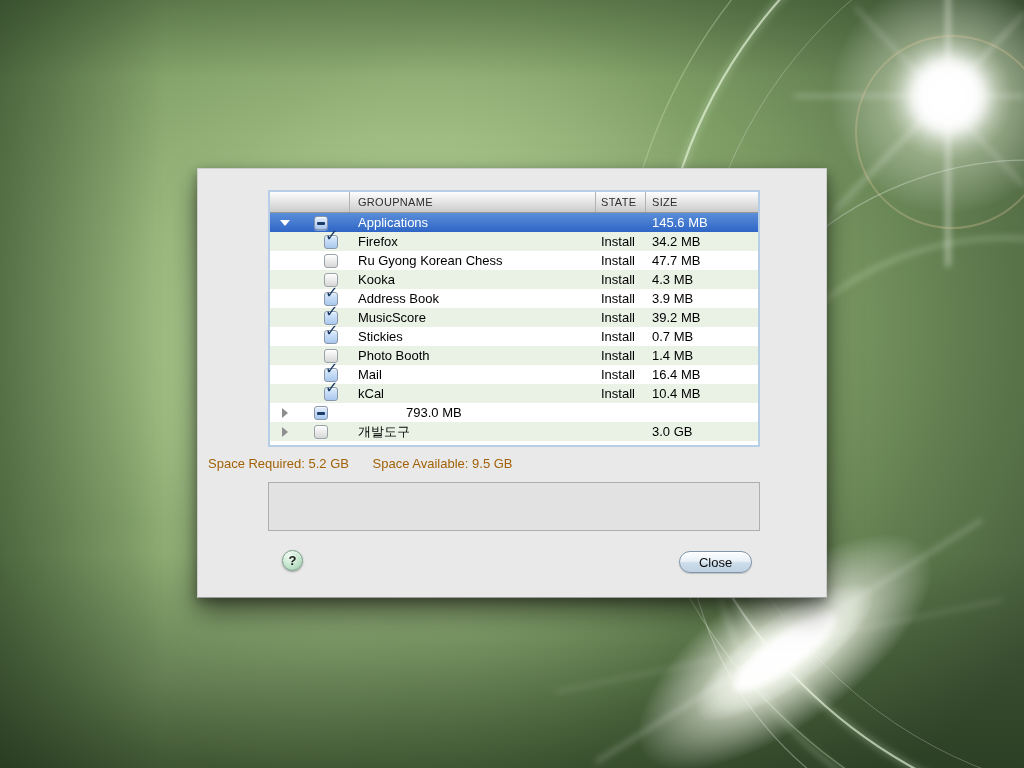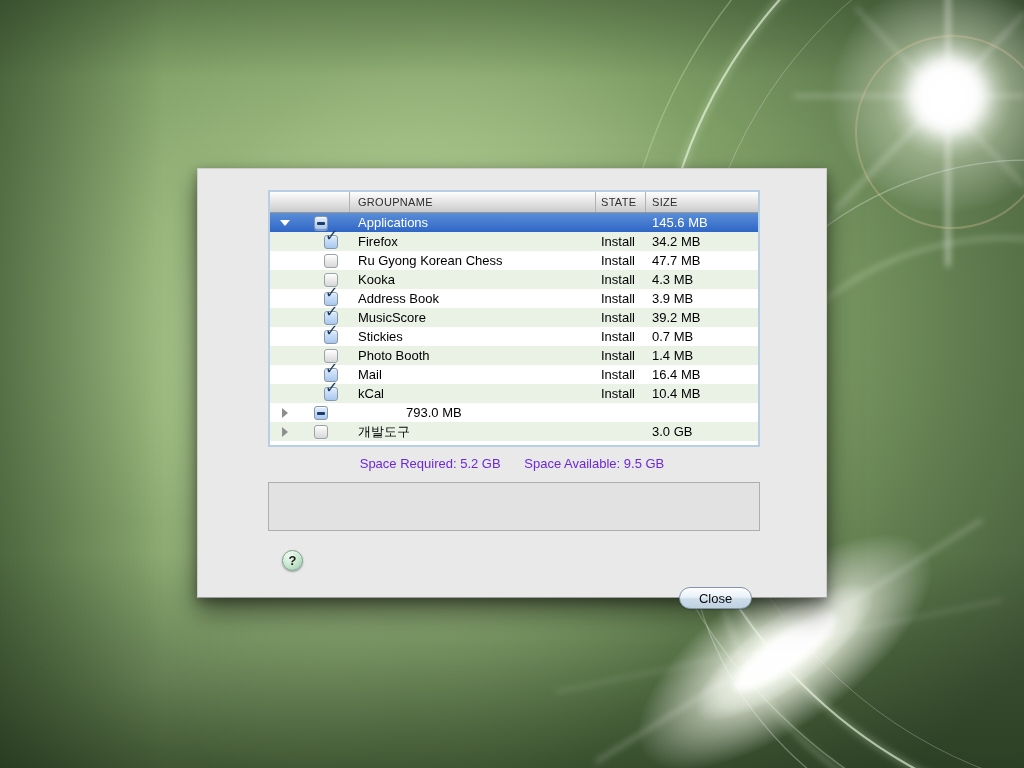--- a/index.html
+++ b/index.html
@@ -93,21 +93,21 @@
     font-size: 16px; font-weight: 700; color: #14345f; line-height: 1;
   }
   .cb.mixed::after {
     content: ""; position: absolute; left: 2px; right: 2px; top: 5px; height: 3px;
     background: #1c3c68; border-radius: 1px;
   }
 
   
   .space-line {
     position: absolute; left: 0; right: 0; top: 287px;
-    text-align: center; font-size: 13px; color: #6d28d9;
+    font-size: 13px; color: #a16207;
   }
   .space-line .seg { margin: 0 10px; white-space: nowrap; }
 
   .desc-box {
     position: absolute; left: 70px; top: 313px; width: 492px; height: 49px;
     background: #e2e2e2; border: 1px solid #aeaeae;
   }
 
   .help-btn {
     position: absolute; left: 84px; top: 381px; width: 21px; height: 21px;
@@ -123,21 +123,20 @@
   .close-btn {
     position: absolute; left: 481px; top: 382px; width: 73px; height: 22px;
     border-radius: 11px;
     background: linear-gradient(180deg, #fdfeff 0%, #e9f1f8 45%, #ccdcea 55%, #bfd2e2 100%);
     border: 1px solid #8095a9;
     box-shadow: inset 0 1px 1px rgba(255,255,255,.9), 0 1px 1px rgba(0,0,0,.18);
     display: flex; align-items: center; justify-content: center;
     font-family: "Liberation Sans", sans-serif;
     font-size: 13px; color: #0c0c0c;
     cursor: default;
-    margin-top: 36px;
   }
 </style>
 </head>
 <body>
 
 <svg class="wallpaper" width="1024" height="768" viewBox="0 0 1024 768" aria-hidden="true">
   <defs>
     <radialGradient id="bgG" cx="36%" cy="42%" r="78%">
       <stop offset="0" stop-color="#b2cd96"></stop>
       <stop offset="0.30" stop-color="#9ab87e"></stop>

